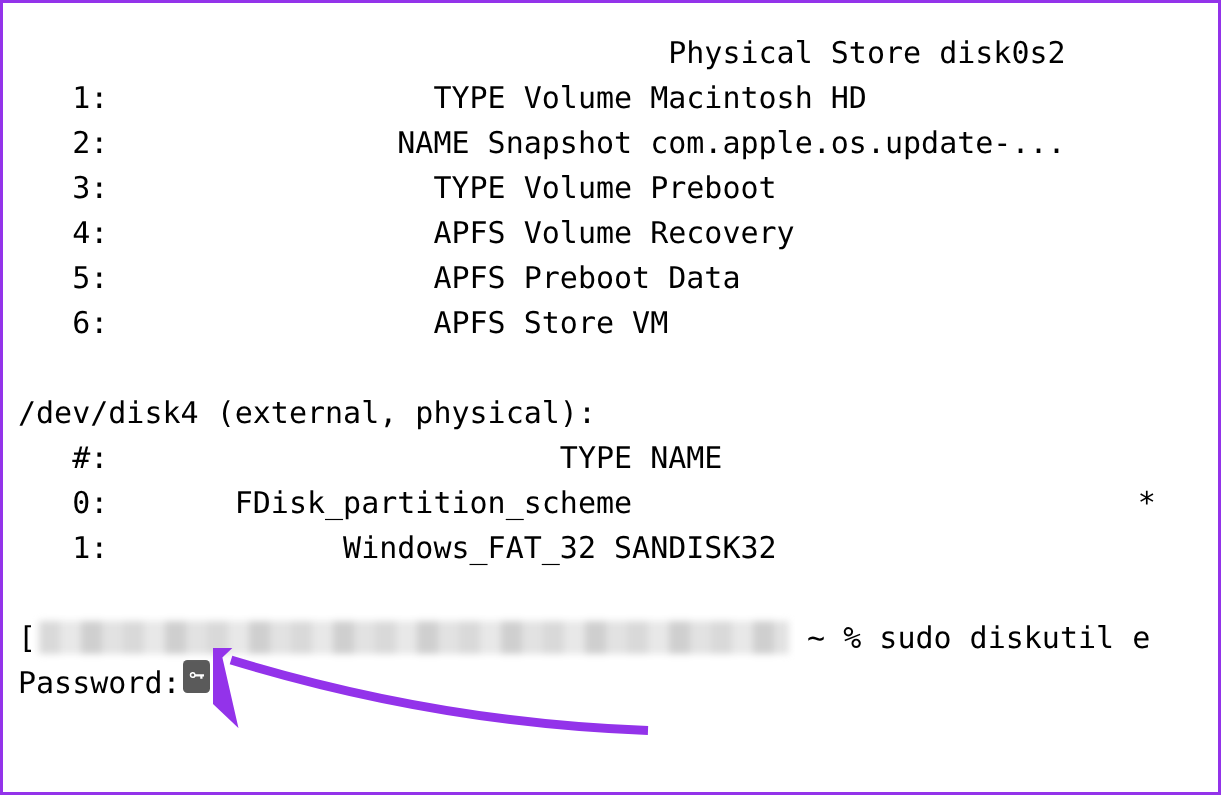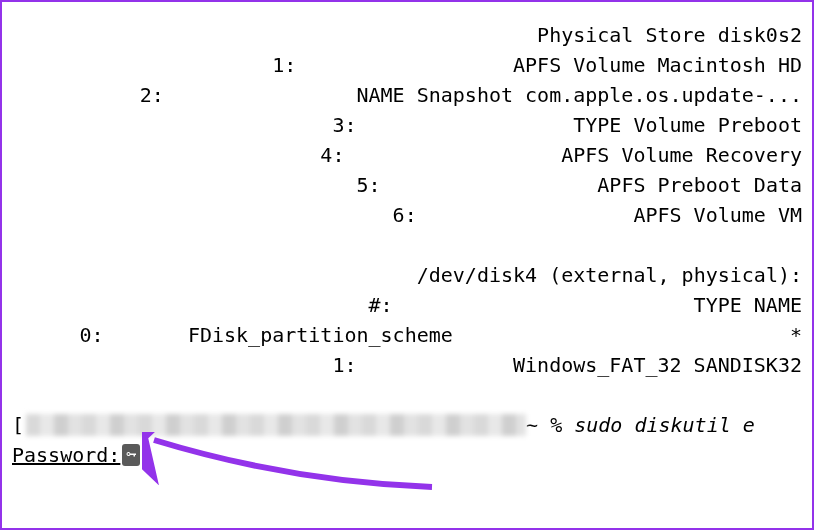--- a/index.html
+++ b/index.html
@@ -9,40 +9,40 @@
       background: #fff;
       border: 2px solid #9333ea;
       font-family: "SF Mono", Menlo, Monaco, Consolas, monospace;
       font-size: 20px;
       line-height: 1.5;
       color: #000;
       padding: 18px 10px 10px 10px;
       position: relative;
       overflow: hidden;
     }
-    .line { white-space: pre; text-align: right; }
+    .line { white-space: pre; }
     .section-gap { height: 30px; }
     .blur-bar {
       display: inline-block;
       width: 500px;
       height: 22px;
       background: repeating-linear-gradient(
         90deg,
         #d9d9d9 0px, #d9d9d9 14px,
         #e8e8e8 14px, #e8e8e8 28px,
         #cfcfcf 28px, #cfcfcf 42px,
         #e2e2e2 42px, #e2e2e2 56px
       );
       filter: blur(2.5px);
       vertical-align: middle;
       margin-left: 2px;
     }
     .prompt-line { display: flex; align-items: center; }
-    .prompt-tail { margin-left: 0; font-style: italic; }
-    .pwd-line { display: flex; align-items: center; text-decoration: underline; }
+    .prompt-tail { margin-left: 12px; }
+    .pwd-line { display: flex; align-items: flex-start; }
     .key-icon {
       display: inline-flex;
       align-items: center;
       justify-content: center;
       width: 18px;
       height: 22px;
       background: #5a5a5a;
       border-radius: 3px;
       margin-left: 2px;
     }
@@ -51,26 +51,26 @@
       position: absolute;
       left: 140px;
       top: 430px;
       pointer-events: none;
     }
   </style>
 </head>
 <body>
 
 <div class="line">                                    Physical Store disk0s2</div>
-<div class="line">   1:                  APFS Volume Macintosh HD</div>
+<div class="line">   1:                  TYPE Volume Macintosh HD</div>
 <div class="line">   2:                NAME Snapshot com.apple.os.update-...</div>
 <div class="line">   3:                  TYPE Volume Preboot</div>
 <div class="line">   4:                  APFS Volume Recovery</div>
 <div class="line">   5:                  APFS Preboot Data</div>
-<div class="line">   6:                  APFS Volume VM</div>
+<div class="line">   6:                  APFS Store VM</div>
 
 <div class="section-gap"></div>
 
 <div class="line">/dev/disk4 (external, physical):</div>
 <div class="line">   #:                         TYPE NAME</div>
 <div class="line">   0:       FDisk_partition_scheme                            *</div>
 <div class="line">   1:             Windows_FAT_32 SANDISK32</div>
 
 <div class="section-gap"></div>
 

